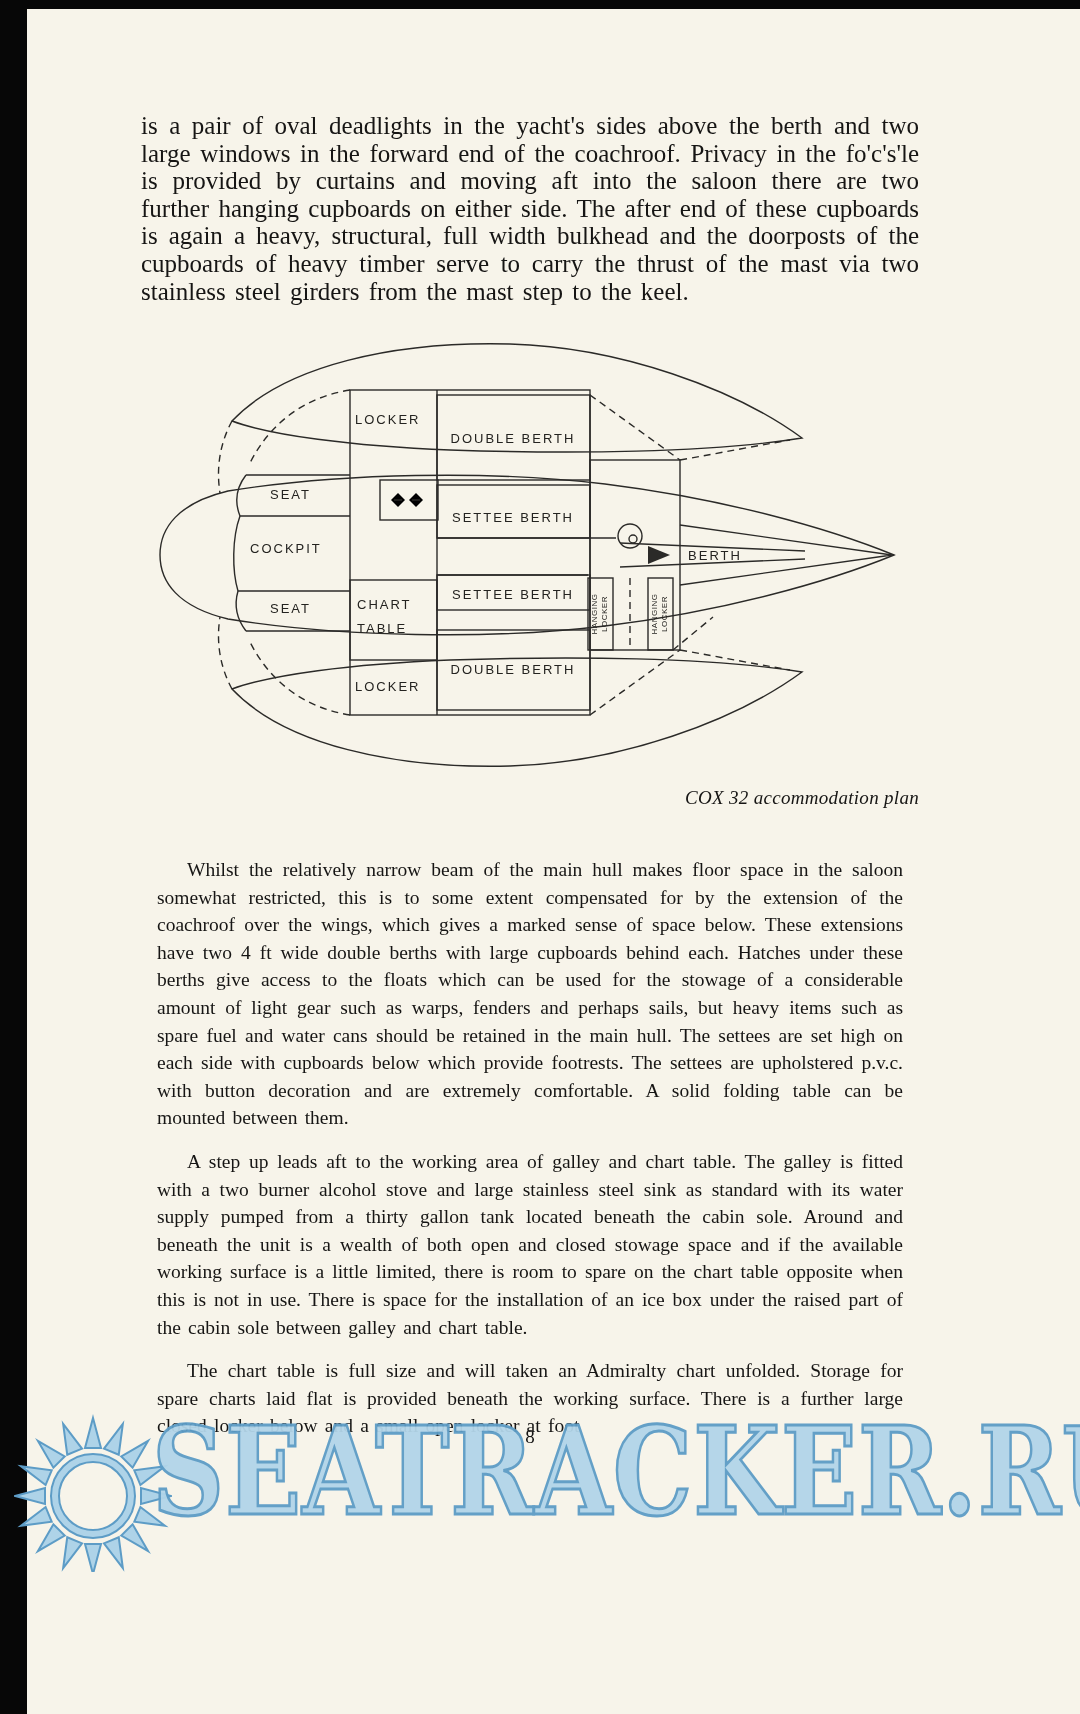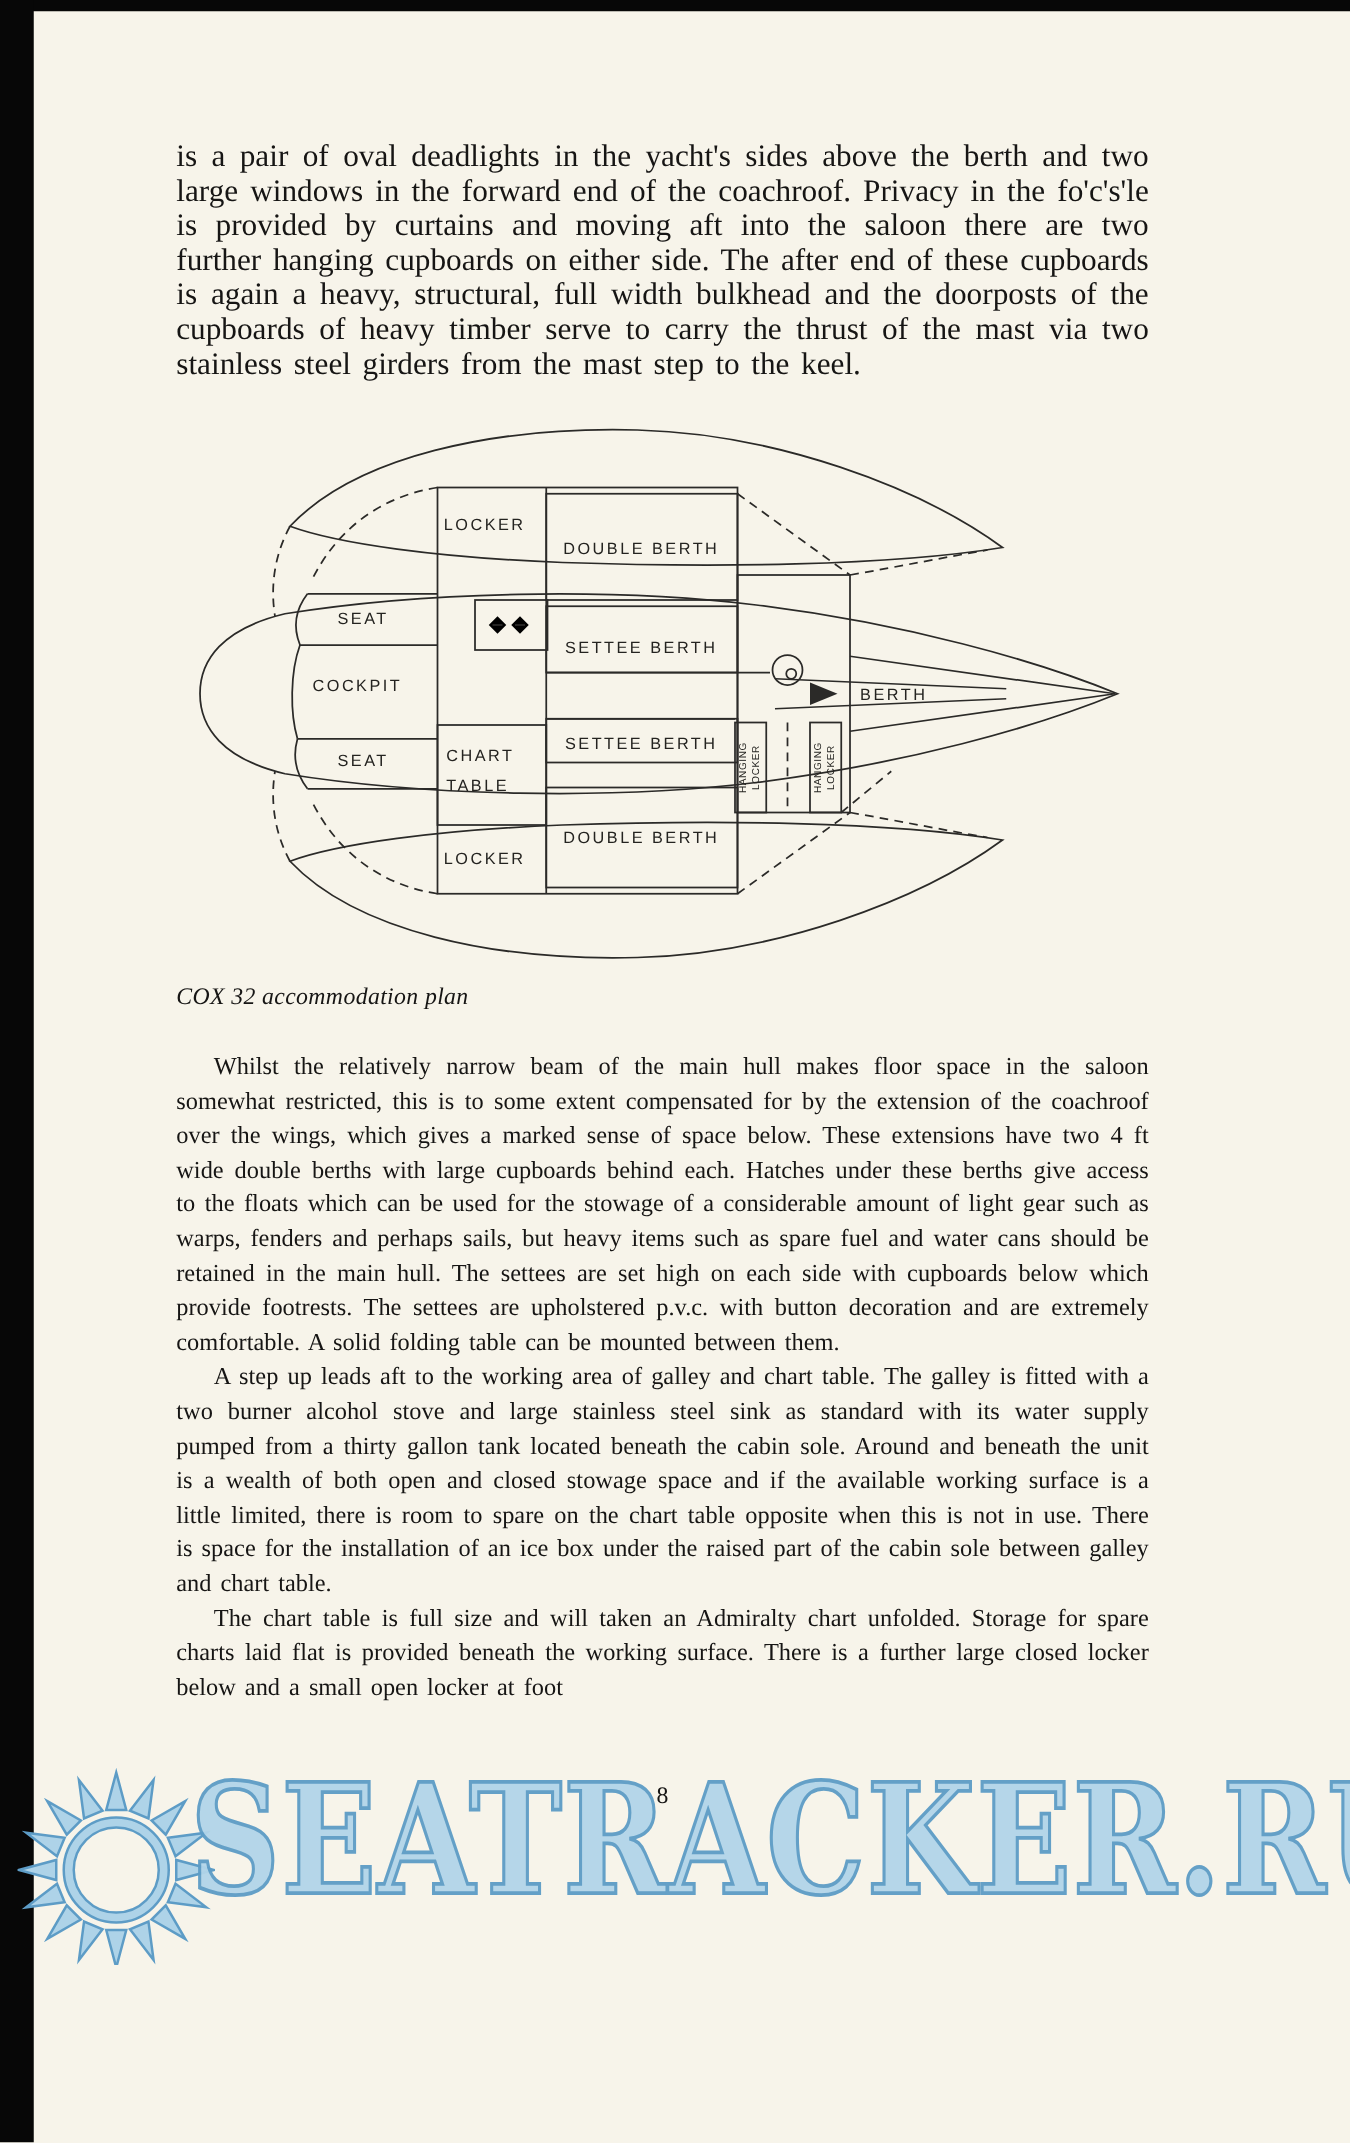--- a/index.html
+++ b/index.html
@@ -14,38 +14,38 @@
 
   .para{
     position:absolute;left:141px;width:778px;
     font-size:25px;line-height:27.6px;text-align:justify;
     word-spacing:0.12em;margin:0;
   }
   #para1{top:112px;}
   #bodyblock{position:absolute;left:141px;top:840px;width:778px;}
   #bodyblock p{
     font-size:19.5px;line-height:27.6px;text-align:justify;
-    word-spacing:0.12em;margin:0;text-indent:30px;
+    word-spacing:0.12em;margin:16px;text-indent:30px;
   }
 
   #figure-svg{position:absolute;left:150px;top:333px;}
   #figure-svg path, #figure-svg rect, #figure-svg line, #figure-svg circle{
     fill:none;stroke:#2b2a28;stroke-width:1.4;
   }
   #figure-svg .dash{stroke-dasharray:7 5;}
   #figure-svg text{
     fill:#242320;stroke:none;
     font-family:"Liberation Sans", sans-serif;
     font-size:13px;letter-spacing:2px;
   }
   #figure-svg text.tiny{font-size:8px;letter-spacing:0.5px;}
   #figure-svg .solidfill{fill:#2b2a28;stroke:none;}
 
   #caption{
-    position:absolute;left:141px;top:787px;width:778px;text-align:left;
+    position:absolute;left:141px;top:787px;width:778px;text-align:right;
     font-size:19px;font-style:italic;letter-spacing:0.3px;
   }
   #pageno{
     position:absolute;left:141px;top:1426px;width:778px;text-align:center;
     font-size:19px;z-index:4;
   }
 
   #watermark{position:absolute;left:0;top:1406px;width:1080px;height:300px;z-index:5;}
   #watermark .wm-text{
     position:absolute;left:152px;top:0;

